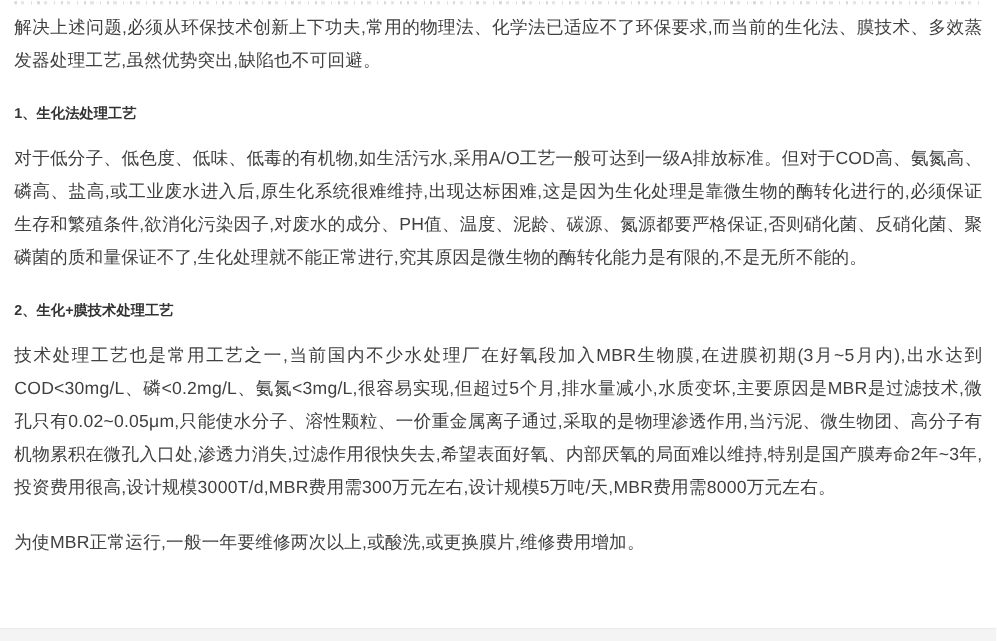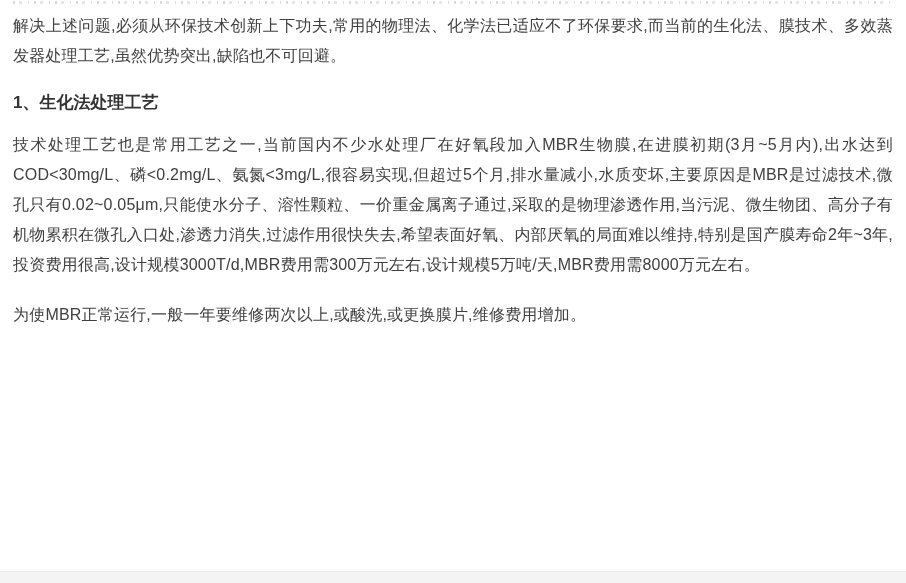--- a/index.html
+++ b/index.html
@@ -38,21 +38,21 @@
   }
   .body-para {
     font-size: 16px;
     line-height: 30px;
     color: #404040;
     margin: 0 0 20px 0;
     text-align: justify;
     letter-spacing: 0.2px;
   }
   .section-heading {
-    font-size: 17px;
+    font-size: 13px;
     line-height: 24px;
     font-weight: bold;
     color: #333333;
     margin: 0 0 15px 0;
   }
   .footer-strip {
     position: absolute;
     left: 0;
     bottom: 0;
     width: 906px;
@@ -68,21 +68,23 @@
 
   <div class="clipped-top"></div>
 
   <div class="content">
 
     <p class="body-para">解决上述问题,必须从环保技术创新上下功夫,常用的物理法、化学法已适应不了环保要求,而当前的生化法、膜技术、多效蒸发器处理工艺,虽然优势突出,缺陷也不可回避。</p>
 
     <h2 class="section-heading">1、生化法处理工艺</h2>
 
 
+    <p class="body-para">对于低分子、低色度、低味、低毒的有机物,如生活污水,采用A/O工艺一般可达到一级A排放标准。但对于COD高、氨氮高、磷高、盐高,或工业废水进入后,原生化系统很难维持,出现达标困难,这是因为生化处理是靠微生物的酶转化进行的,必须保证生存和繁殖条件,欲消化污染因子,对废水的成分、PH值、温度、泥龄、碳源、氮源都要严格保证,否则硝化菌、反硝化菌、聚磷菌的质和量保证不了,生化处理就不能正常进行,究其原因是微生物的酶转化能力是有限的,不是无所不能的。</p>
 
+    <h2 class="section-heading">2、生化+膜技术处理工艺</h2>
 
     <p class="body-para">技术处理工艺也是常用工艺之一,当前国内不少水处理厂在好氧段加入MBR生物膜,在进膜初期(3月~5月内),出水达到COD&lt;30mg/L、磷&lt;0.2mg/L、氨氮&lt;3mg/L,很容易实现,但超过5个月,排水量减小,水质变坏,主要原因是MBR是过滤技术,微孔只有0.02~0.05μm,只能使水分子、溶性颗粒、一价重金属离子通过,采取的是物理渗透作用,当污泥、微生物团、高分子有机物累积在微孔入口处,渗透力消失,过滤作用很快失去,希望表面好氧、内部厌氧的局面难以维持,特别是国产膜寿命2年~3年,投资费用很高,设计规模3000T/d,MBR费用需300万元左右,设计规模5万吨/天,MBR费用需8000万元左右。</p>
 
     <p class="body-para">为使MBR正常运行,一般一年要维修两次以上,或酸洗,或更换膜片,维修费用增加。</p>
 
   </div>
 
   <div class="footer-strip"></div>
 
 </div>

